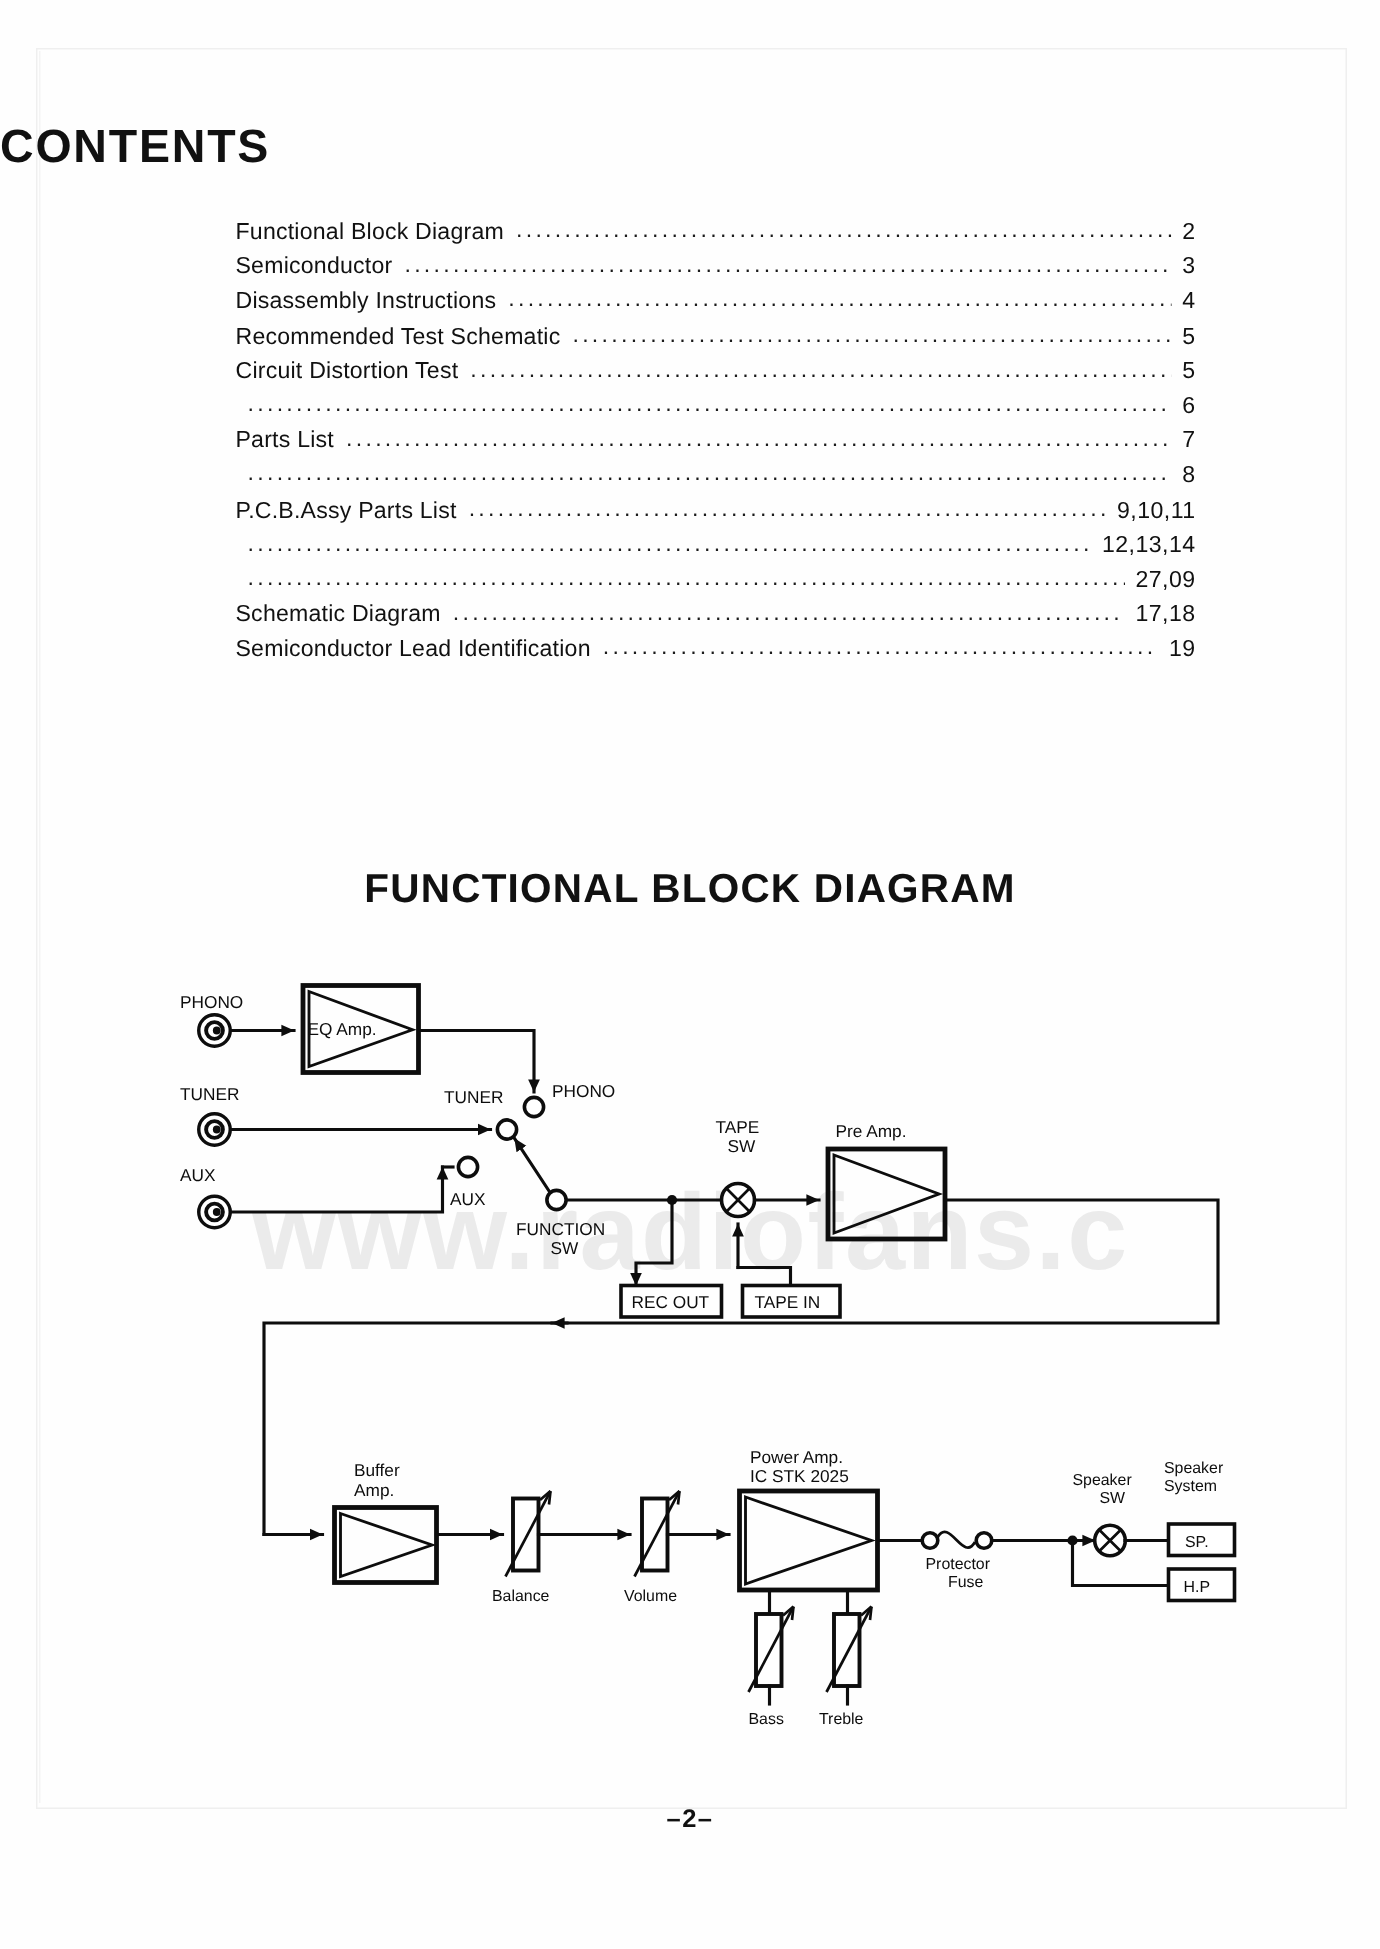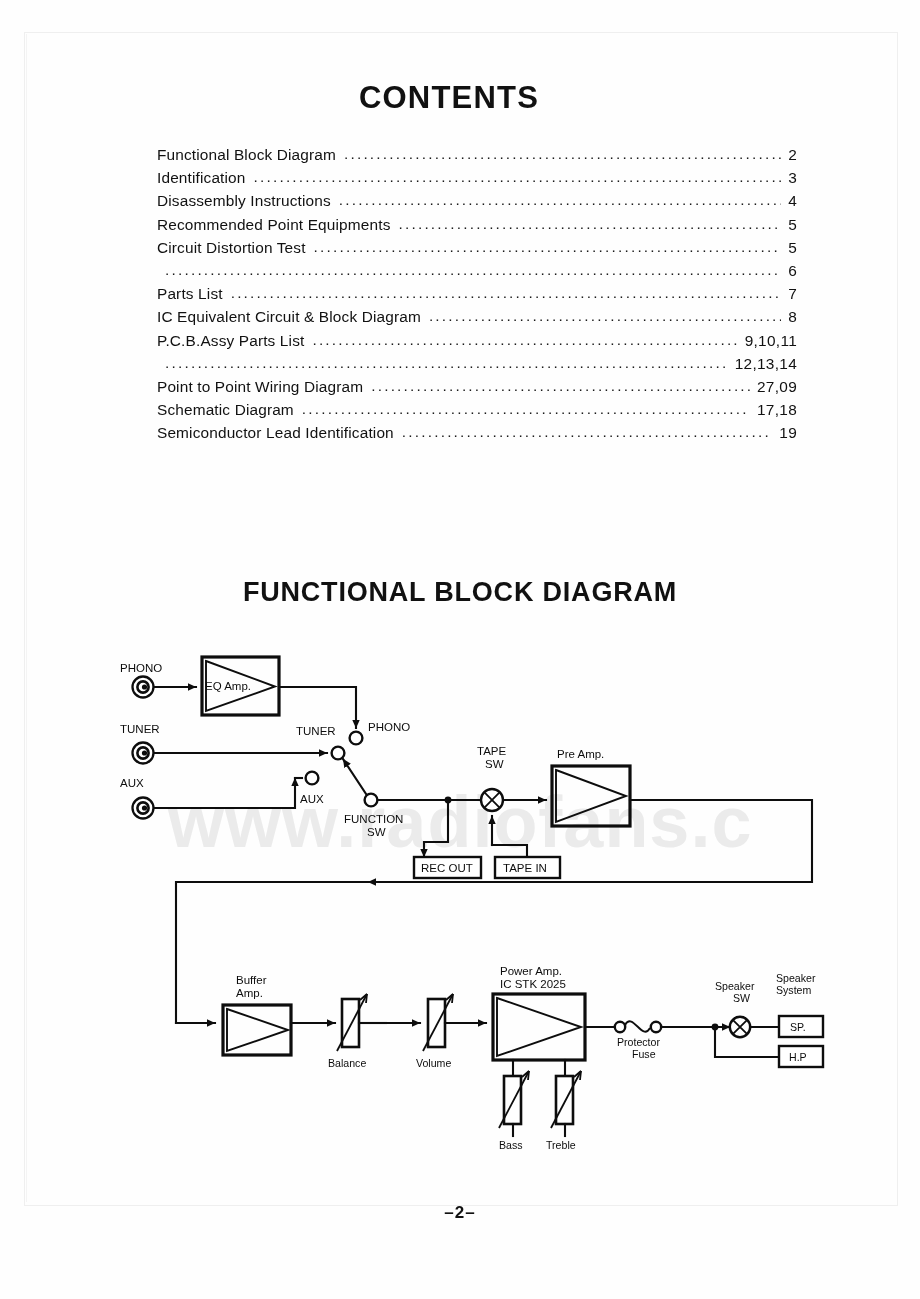--- a/index.html
+++ b/index.html
@@ -38,21 +38,20 @@
     border-left: 1px solid #f4f4f4;
     pointer-events: none;
   }
 
   
   #contents-title {
     position: absolute;
     left: 0;
     top: 80px;
     width: 898px;
-    text-align: center;
     font-size: 31px;
     font-weight: bold;
     letter-spacing: 1.2px;
     font-family: "Liberation Sans", sans-serif;
   }
   #toc {
     position: absolute;
     left: 157px;
     top: 143px;
     width: 640px;
@@ -191,33 +190,33 @@
 
   <div id="toc">
 
     <div class="toc-row">
       <span class="toc-label">Functional Block Diagram</span>
       <span class="toc-dots">...........................................................................................................................</span>
       <span class="toc-page">2</span>
     </div>
 
     <div class="toc-row">
-      <span class="toc-label">Identification</span>
+      <span class="toc-label">Semiconductor</span>
       <span class="toc-dots">...........................................................................................................................</span>
       <span class="toc-page">3</span>
     </div>
 
     <div class="toc-row">
       <span class="toc-label">Disassembly Instructions</span>
       <span class="toc-dots">...........................................................................................................................</span>
       <span class="toc-page">4</span>
     </div>
 
     <div class="toc-row">
-      <span class="toc-label">Recommended Point Equipments</span>
+      <span class="toc-label">Recommended Test Schematic</span>
       <span class="toc-dots">...........................................................................................................................</span>
       <span class="toc-page">5</span>
     </div>
 
     <div class="toc-row">
       <span class="toc-label">Circuit Distortion Test</span>
       <span class="toc-dots">...........................................................................................................................</span>
       <span class="toc-page">5</span>
     </div>
 
@@ -226,38 +225,36 @@
       <span class="toc-page">6</span>
     </div>
 
     <div class="toc-row">
       <span class="toc-label">Parts List</span>
       <span class="toc-dots">...........................................................................................................................</span>
       <span class="toc-page">7</span>
     </div>
 
     <div class="toc-row">
-      <span class="toc-label">IC Equivalent Circuit &amp; Block Diagram</span>
       <span class="toc-dots">...........................................................................................................................</span>
       <span class="toc-page">8</span>
     </div>
 
     <div class="toc-row">
       <span class="toc-label">P.C.B.Assy Parts List</span>
       <span class="toc-dots">...........................................................................................................................</span>
       <span class="toc-page">9,10,11</span>
     </div>
 
     <div class="toc-row">
       <span class="toc-dots">...........................................................................................................................</span>
       <span class="toc-page">12,13,14</span>
     </div>
 
     <div class="toc-row">
-      <span class="toc-label">Point to Point Wiring Diagram</span>
       <span class="toc-dots">...........................................................................................................................</span>
       <span class="toc-page">27,09</span>
     </div>
 
     <div class="toc-row">
       <span class="toc-label">Schematic Diagram</span>
       <span class="toc-dots">...........................................................................................................................</span>
       <span class="toc-page">17,18</span>
     </div>
 

